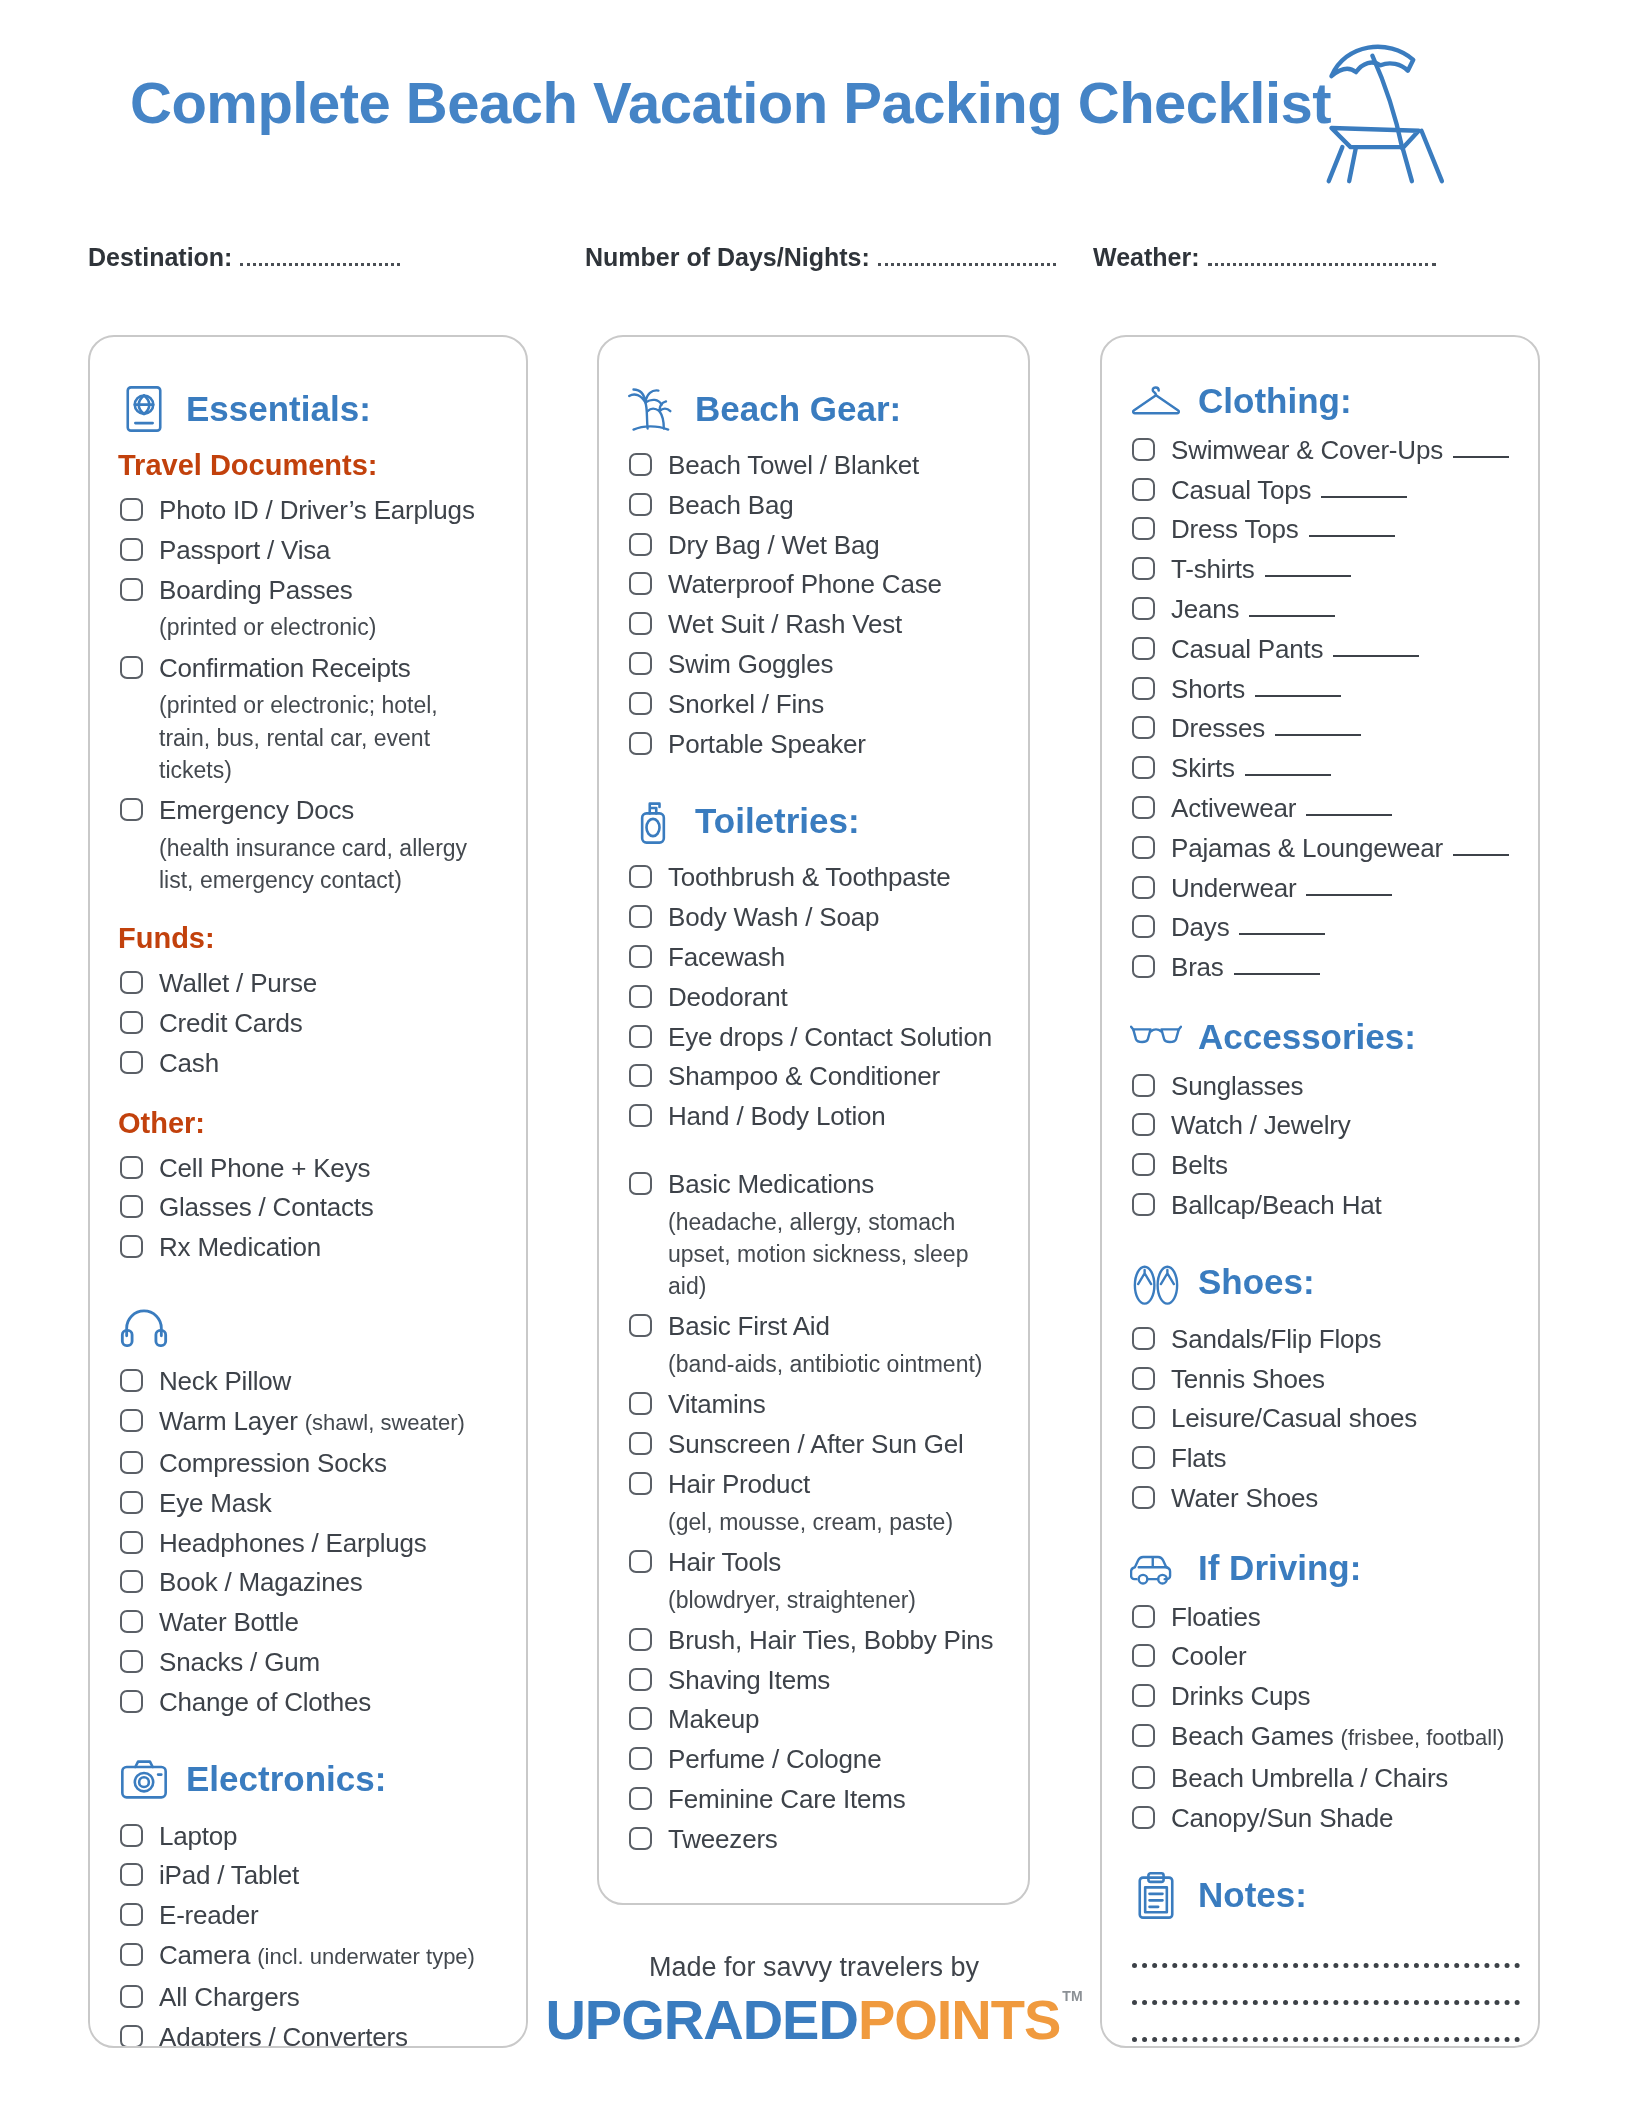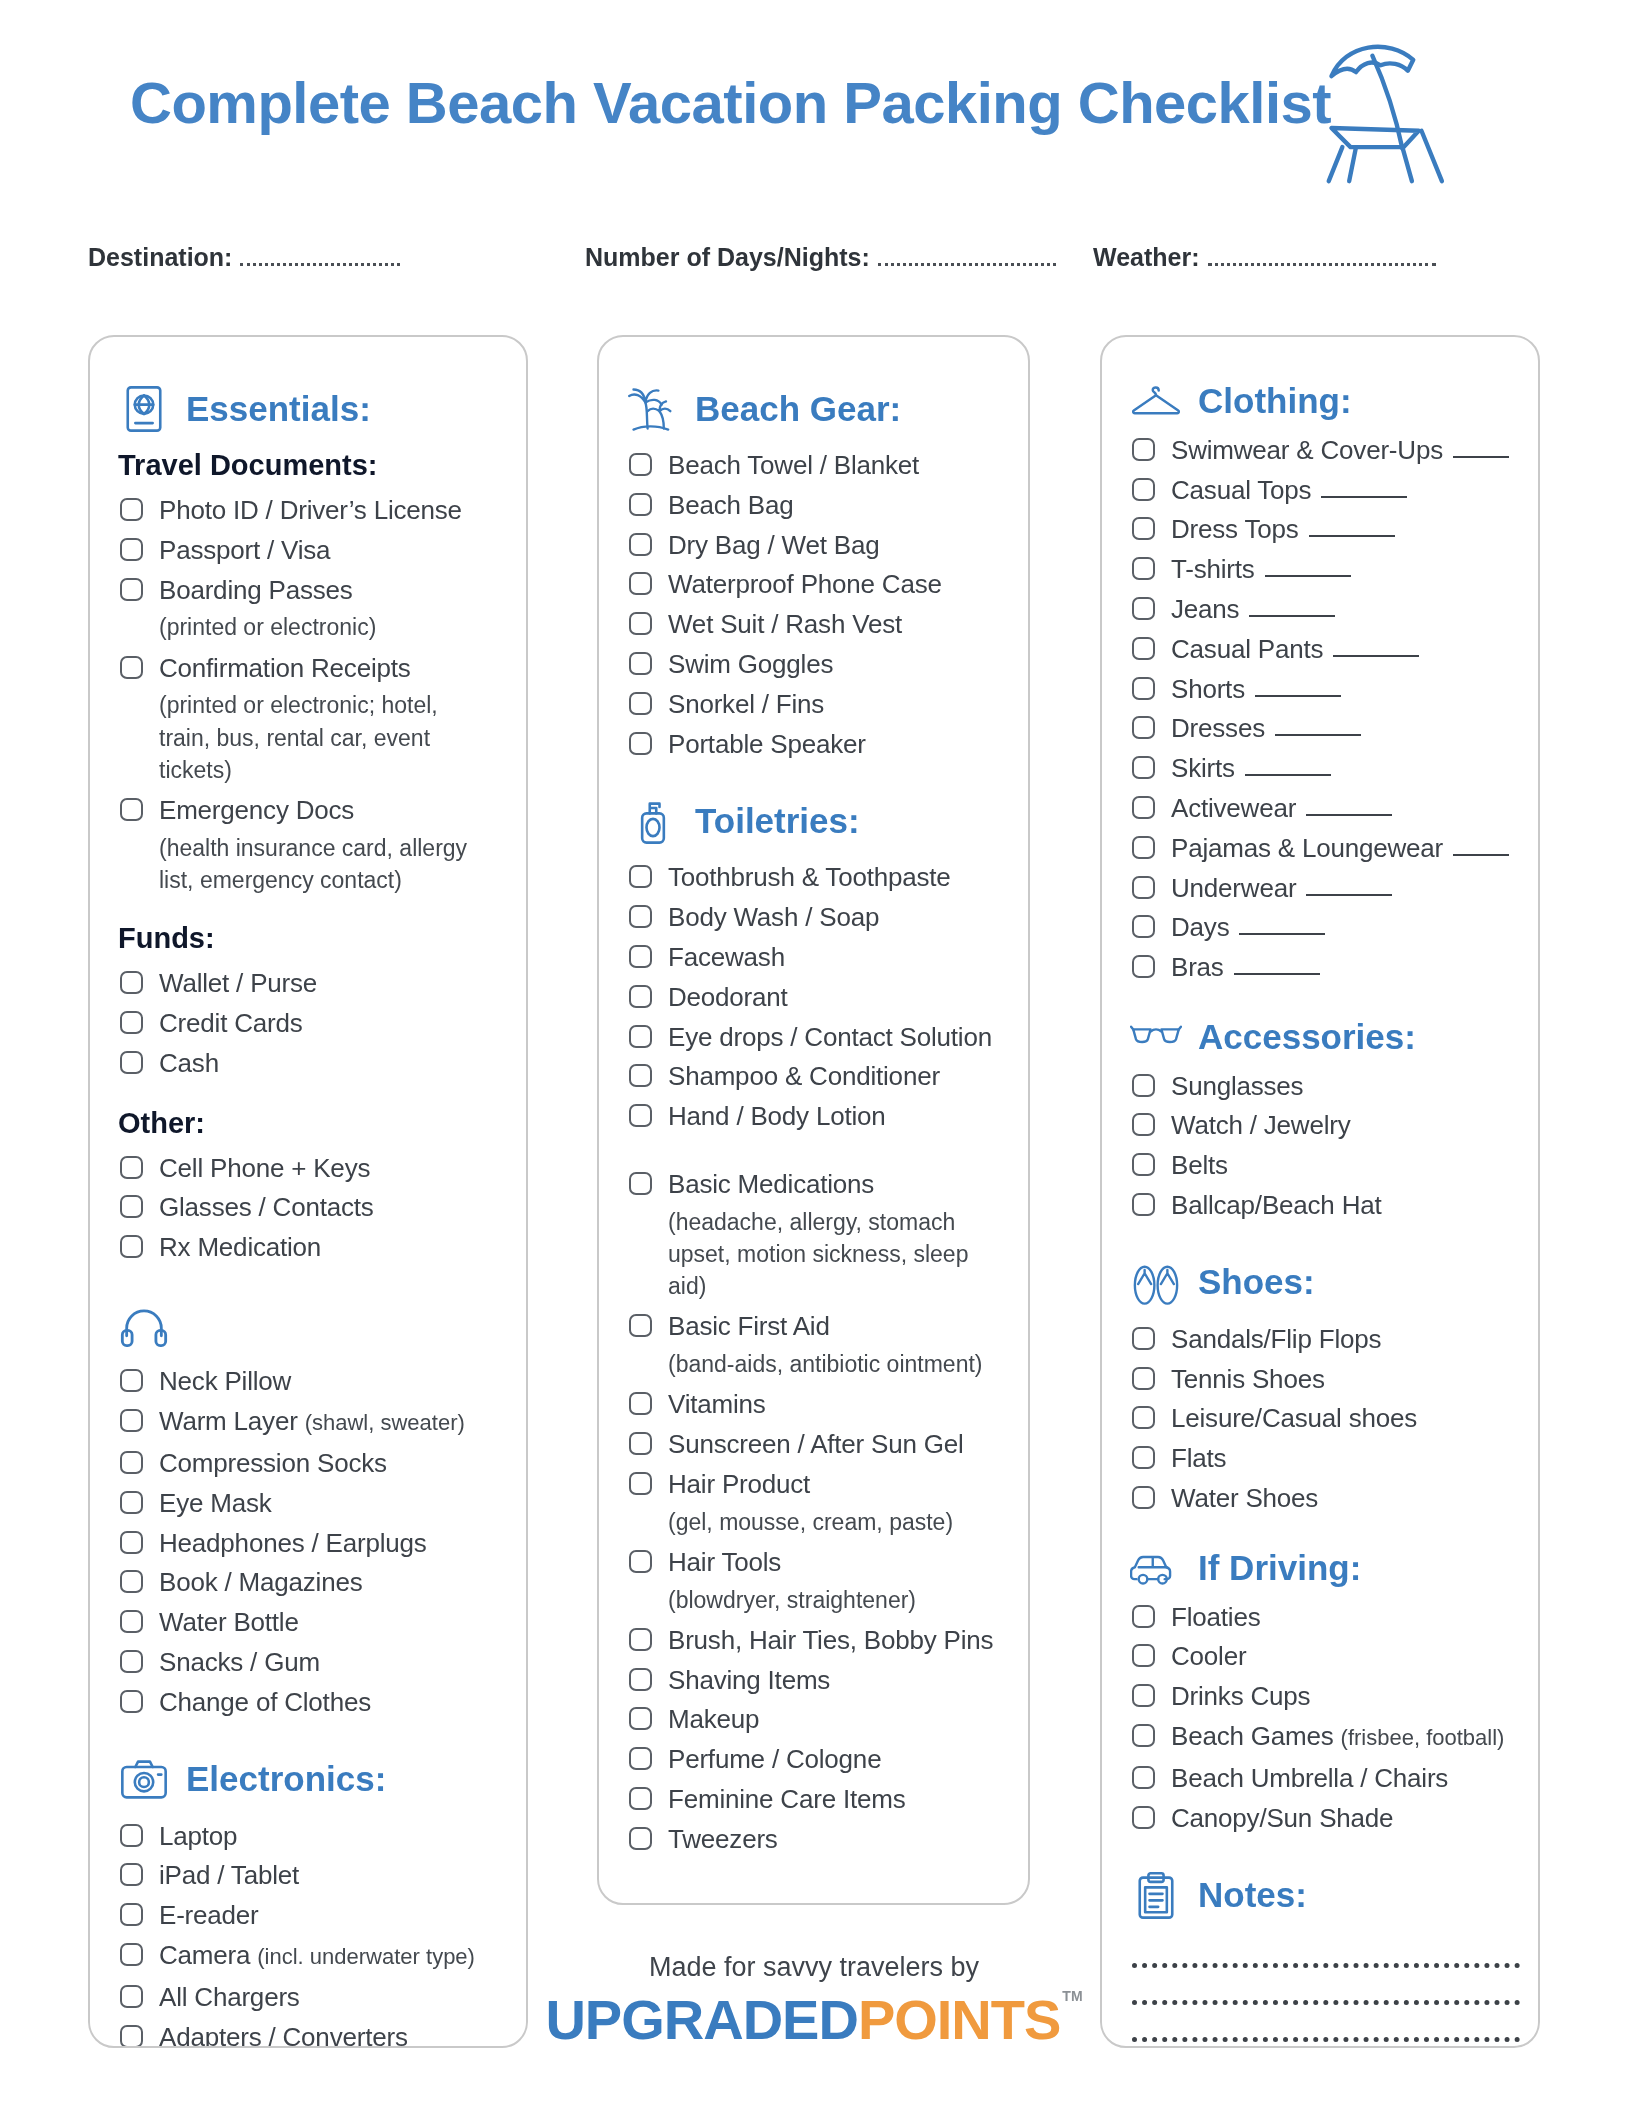--- a/index.html
+++ b/index.html
@@ -24,21 +24,21 @@
   #col2{left:1100px;top:335px;width:440px;height:1713px;}
 
   .section{margin-bottom:34px;}
   .section:last-child{margin-bottom:0;}
   .sec-head{display:flex;align-items:center;margin:6px 0 14px 0;}
   .sec-icon{width:52px;flex:none;margin-right:16px;display:flex;align-items:center;justify-content:center;}
   .sec-icon svg{width:52px;height:auto;display:block;}
   .sec-title{margin:0;font-size:35px;color:#3a7cbf;font-weight:800;line-height:1.05;}
   .sec-sub{font-size:25px;color:#3a7cbf;font-weight:700;margin-top:2px;}
 
-  .group-title{font-size:29px;color:#0f172a;margin:26px 0 12px 0;font-weight:700;}
+  .group-title{font-size:29px;color:#c2410c;margin:26px 0 12px 0;font-weight:700;}
   .sec-head + .group-title{margin-top:12px;}
 
   .item{display:flex;align-items:flex-start;margin:6px 0;}
   .cb{width:23px;height:23px;box-sizing:border-box;border:2.5px solid #5a5f66;border-radius:7px;
     margin:4px 16px 0 2px;flex:none;background:#fff;}
   .lab{font-size:26px;color:#3d4249;line-height:1.3;white-space:nowrap;letter-spacing:-.2px;}
   .note-inline{font-size:22px;color:#44494f;line-height:1.65;margin-left:7px;white-space:nowrap;}
   .fill-line{display:inline-block;border-bottom:2.4px solid #3d4249;height:22px;margin-left:10px;flex:none;}
   .note-below{font-size:23px;color:#44494f;line-height:1.4;margin:-2px 24px 8px 41px;}
   .dotline{border-bottom:5px dotted #3c4147;height:27px;margin:0 8px 5px 2px;}
@@ -81,21 +81,21 @@
             <path d="M15.5 20h17M24 11.5c-6.5 5-6.5 12 0 17M24 11.5c6.5 5 6.5 12 0 17M16 37h16"></path>
           </svg>
         </span>
         <div class="sec-ht">
           <h2 class="sec-title">Essentials:</h2>
         </div>
       </div>
       <h3 class="group-title">Travel Documents:</h3>
       <div class="item">
         <span class="cb"></span>
-        <span class="lab">Photo ID / Driver’s License</span>
+        <span class="lab">Photo ID / Driver’s Earplugs</span>
       </div>
       <div class="item">
         <span class="cb"></span>
         <span class="lab">Passport / Visa</span>
       </div>
       <div class="item">
         <span class="cb"></span>
         <span class="lab">Boarding Passes</span>
       </div>
       <div class="note-below">(printed or electronic)</div>

